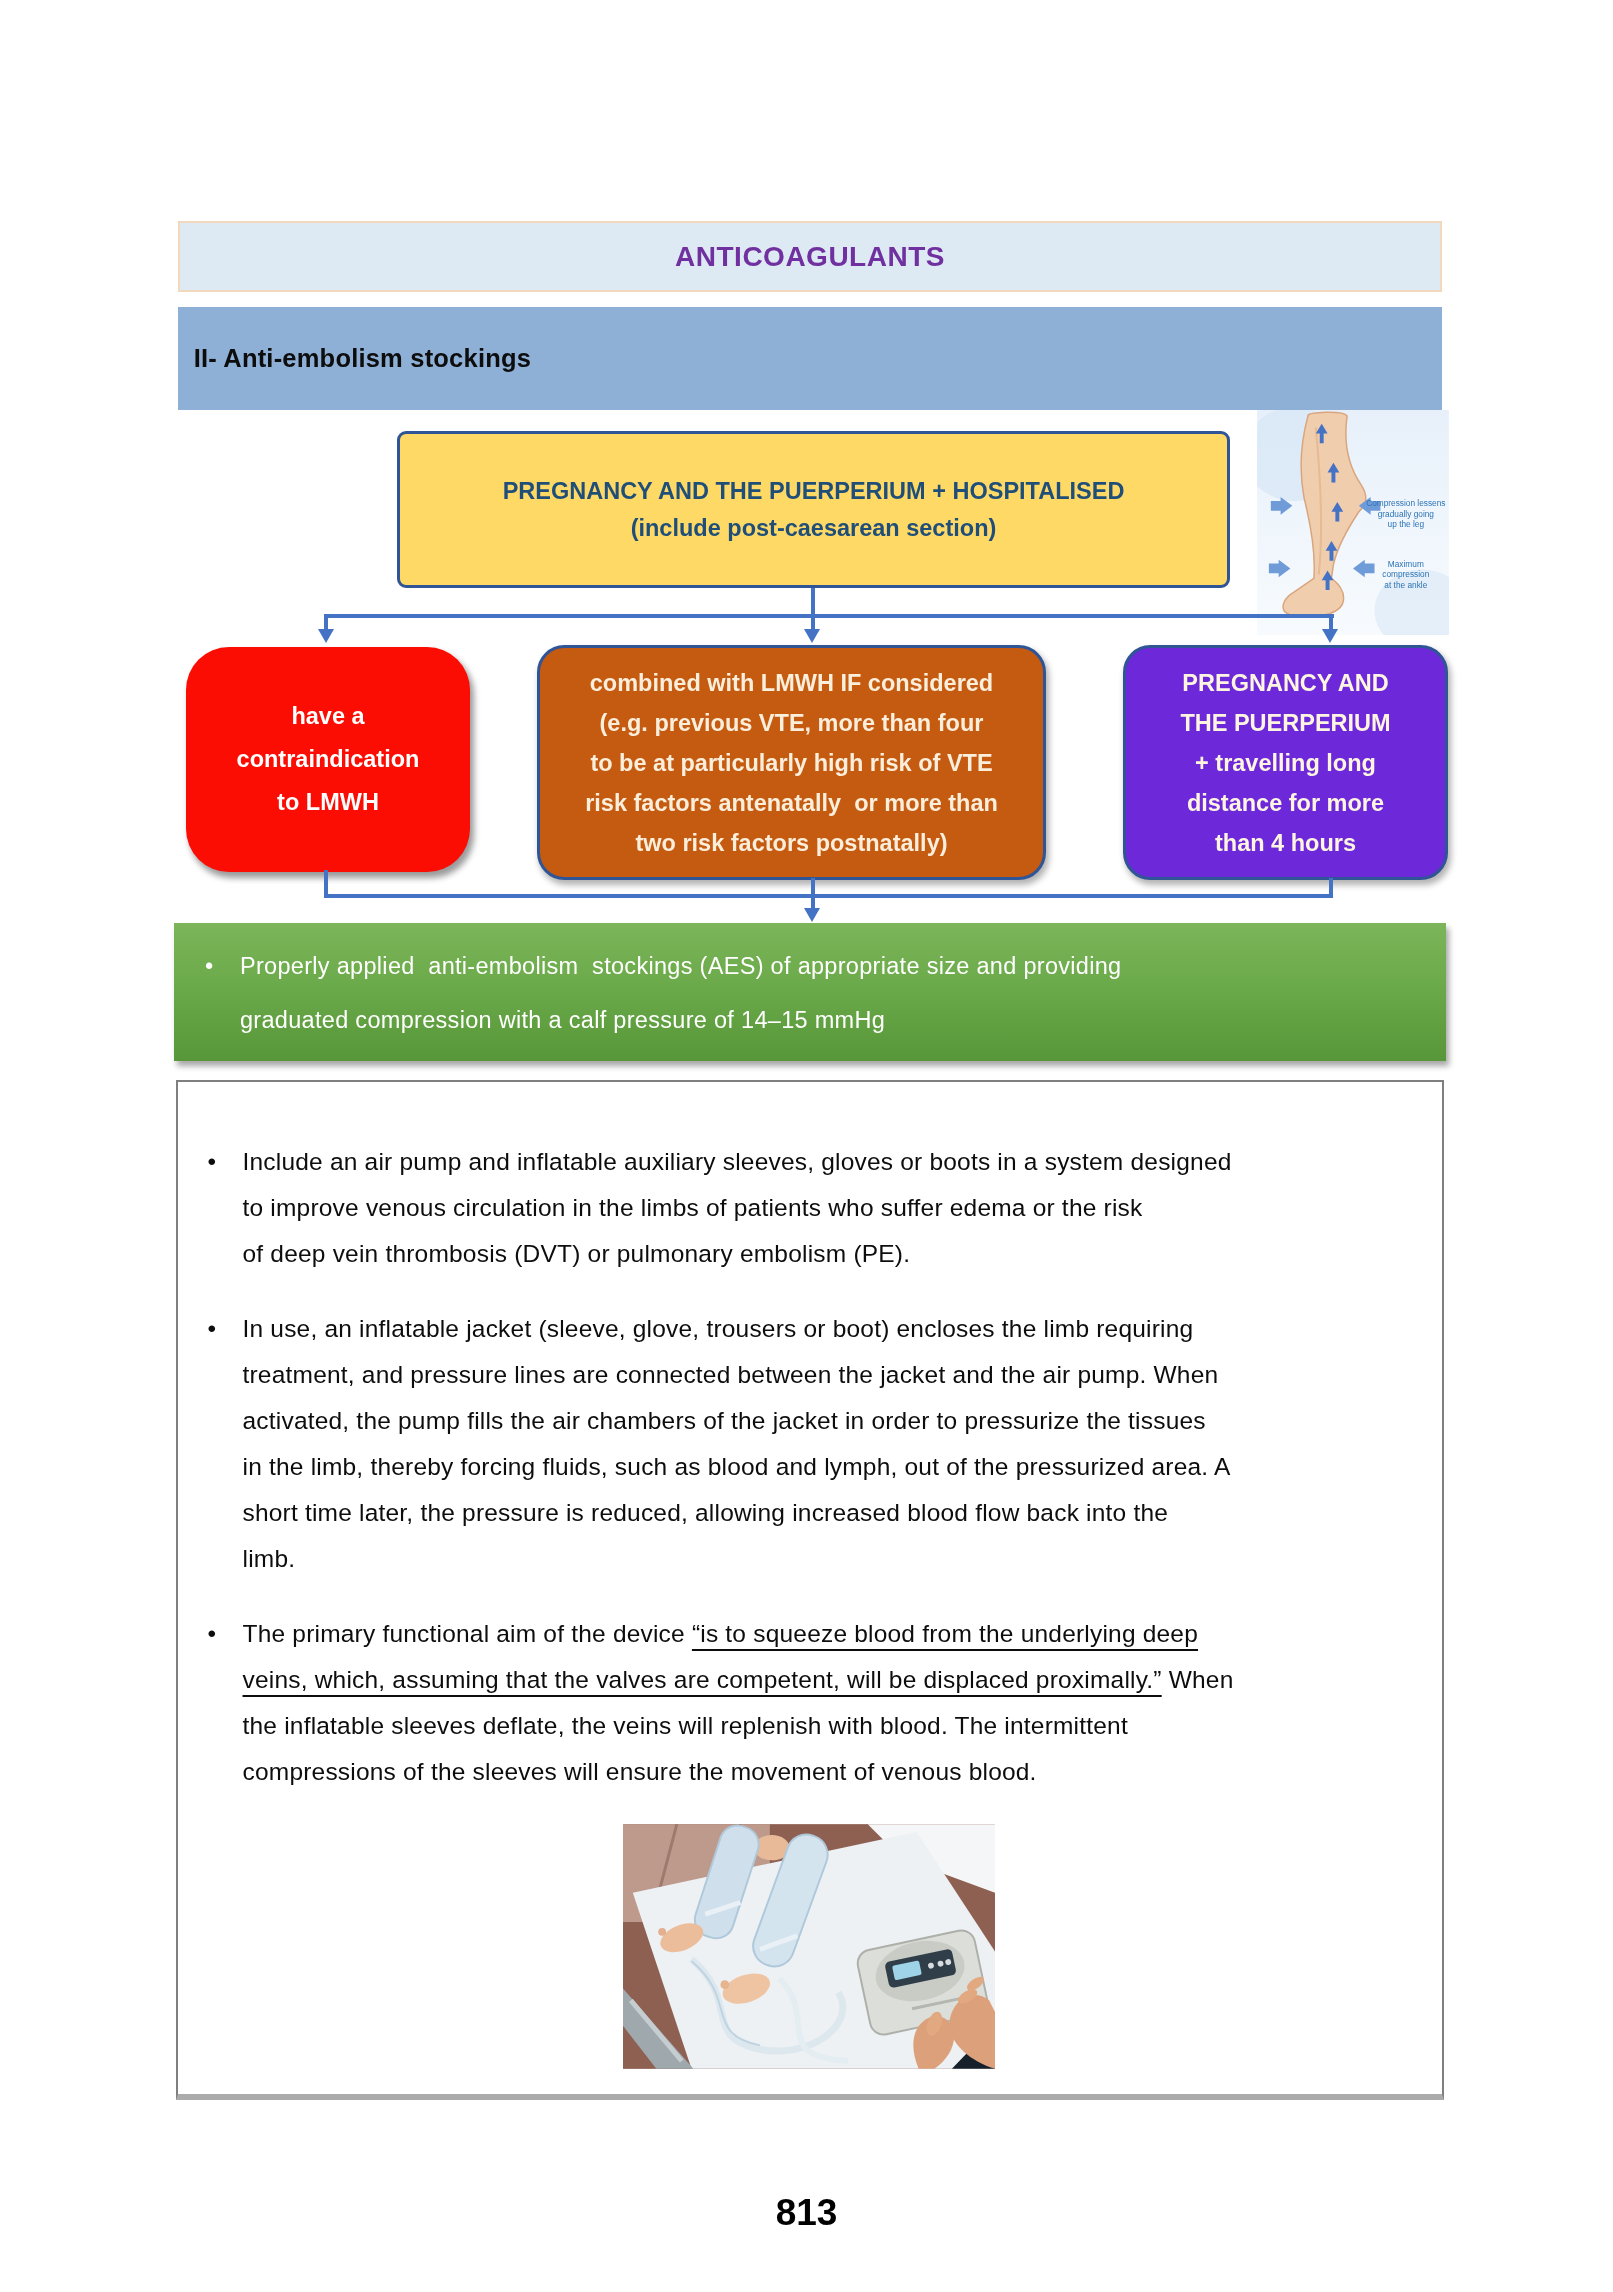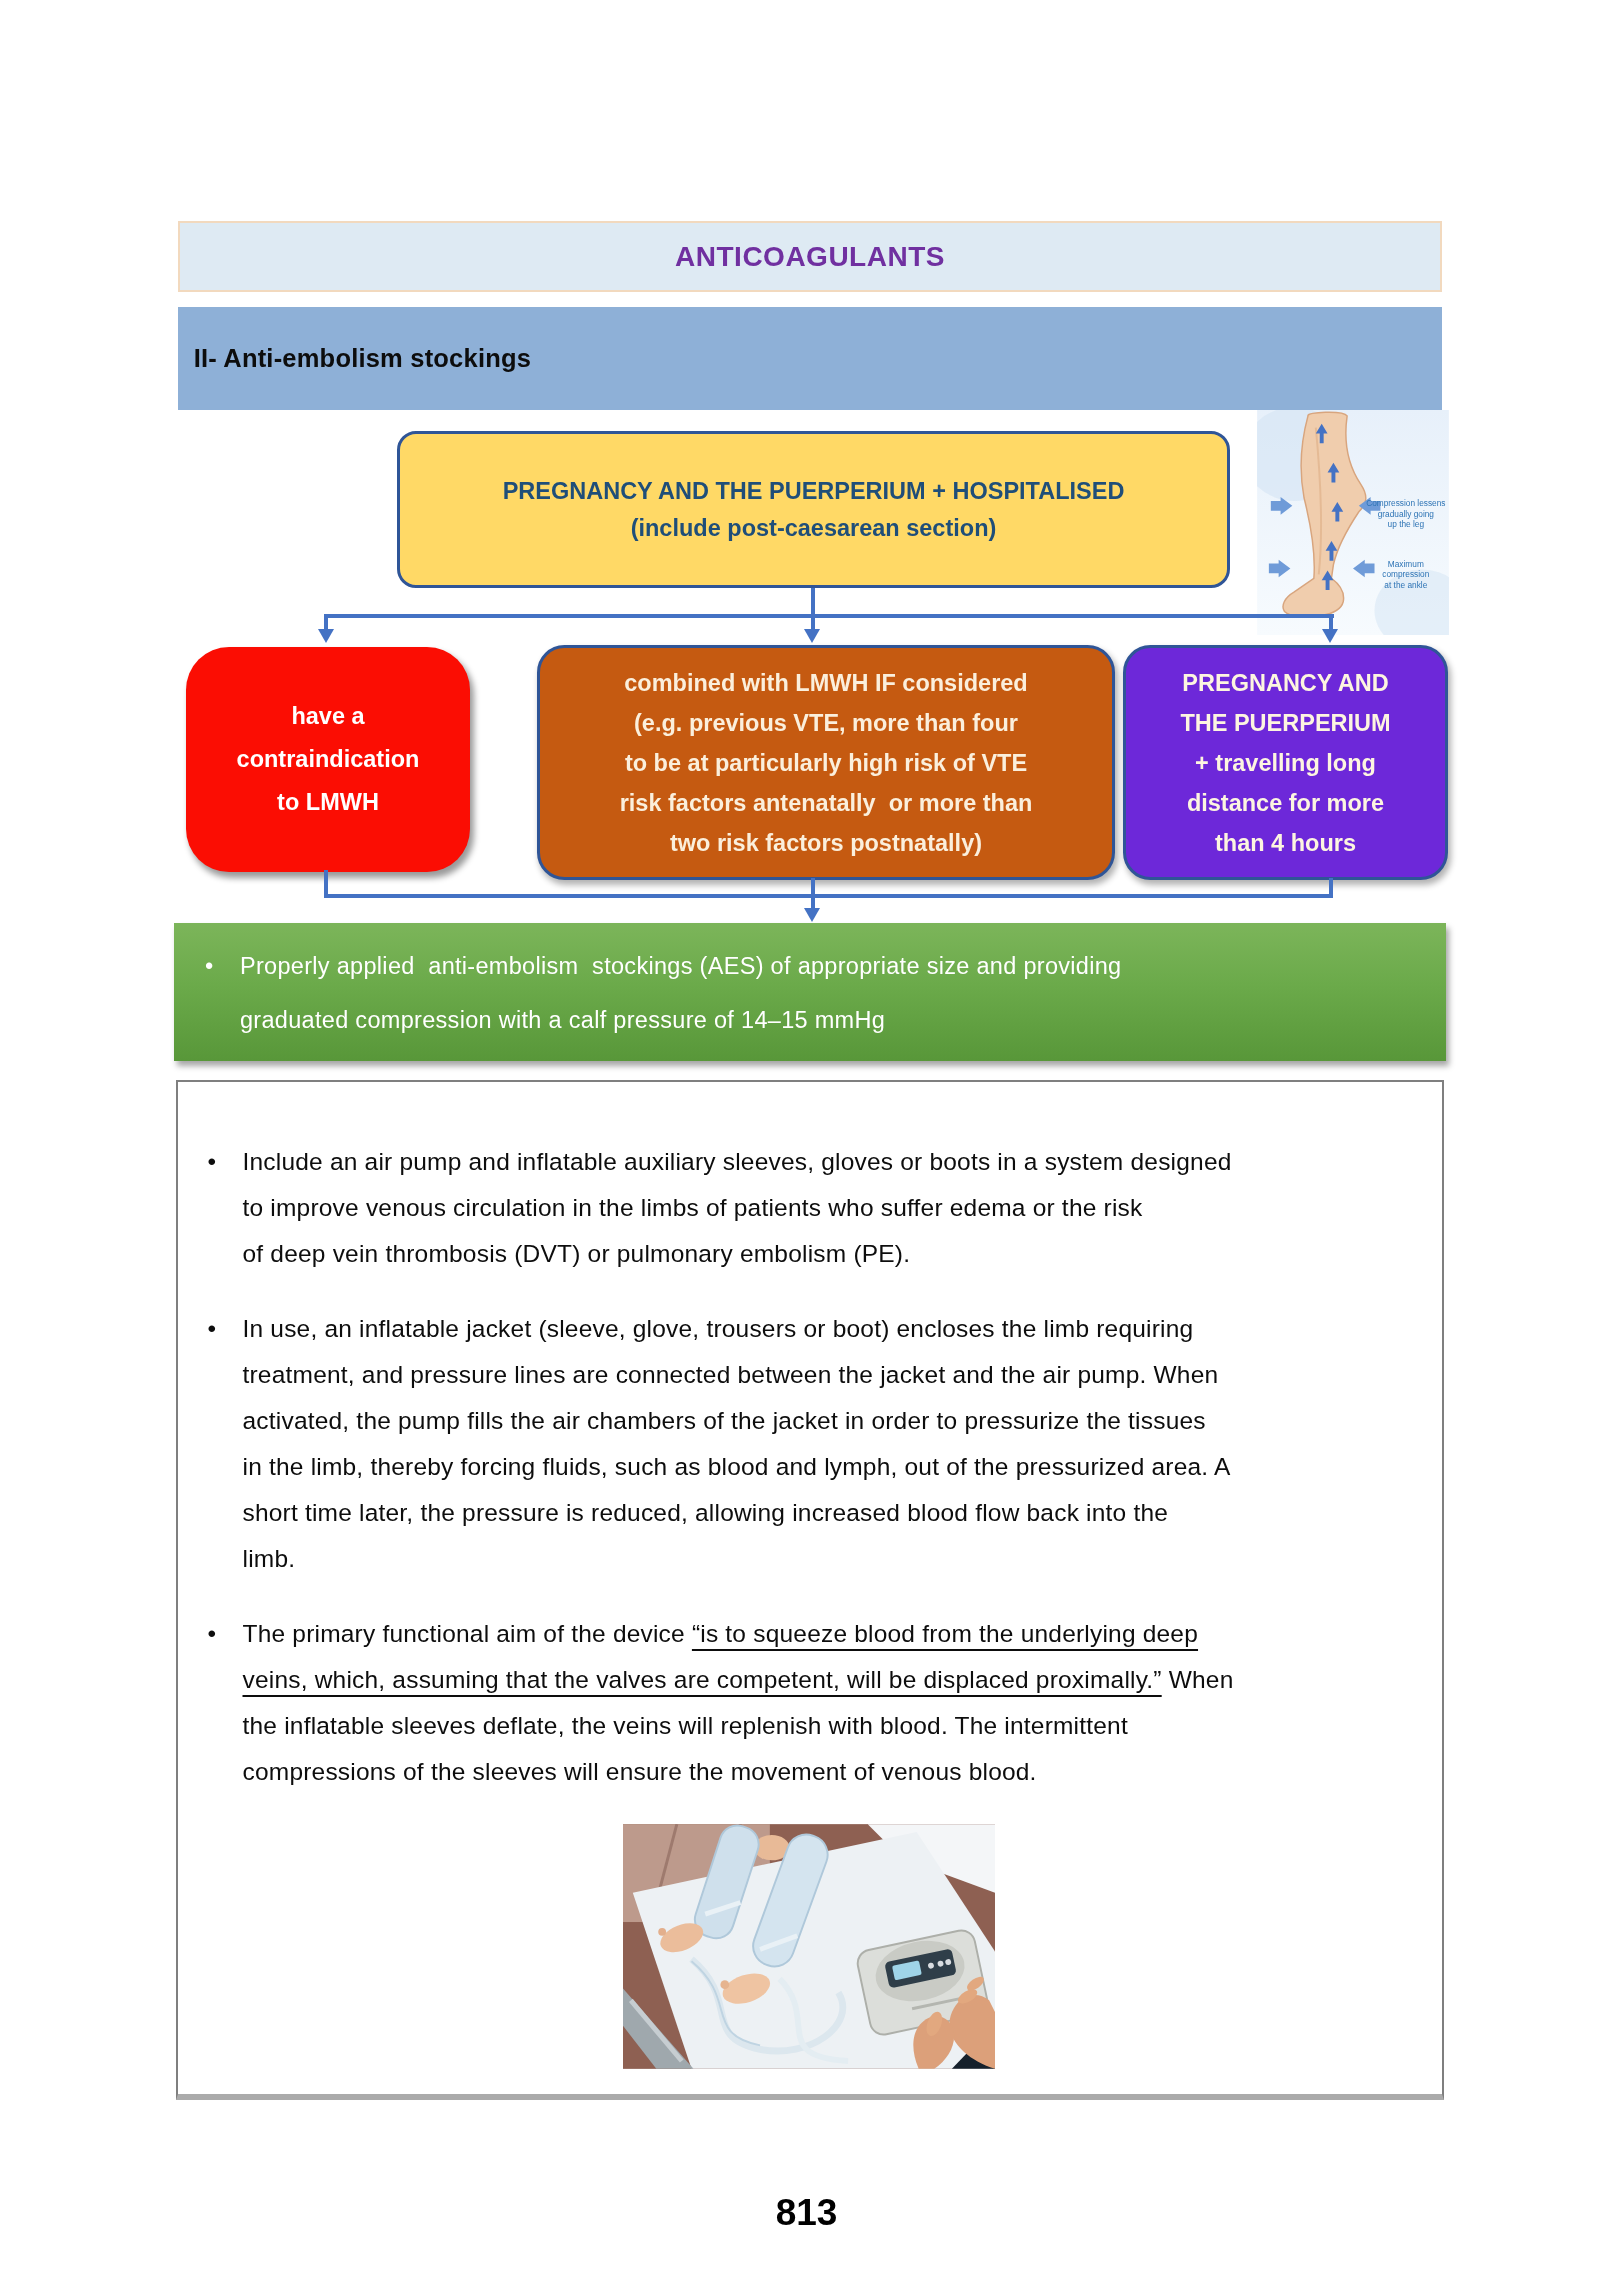--- a/index.html
+++ b/index.html
@@ -15,21 +15,21 @@
   }
   .header-title{color:#7030A0;font-size:28px;font-weight:bold;letter-spacing:0.5px;}
   .bar-ii{
     position:absolute;left:178px;top:307px;width:1264px;height:103px;
     background:#8EB0D7;display:flex;align-items:center;box-sizing:border-box;padding-left:15.7px;
   }
   .bar-ii-title{color:#0d0d0d;font-size:25.5px;font-weight:bold;letter-spacing:0.2px;}
   
   .top-box{
     position:absolute;left:397px;top:431px;width:833px;height:157px;box-sizing:border-box;
-    background:#FFD966;border:3.9px solid #2F5597;border-radius:19px;
+    background:#FFD966;border:3.9px solid #2F5597;border-radius:9px;
     display:flex;flex-direction:column;align-items:center;justify-content:center;
     color:#1F4E79;font-size:23.5px;font-weight:bold;line-height:37px;text-align:center;
   }
   .leg-illu{position:absolute;left:1257px;top:410px;width:192px;height:225px;}
   .conn{position:absolute;background:#4472C4;}
   .arrowhead{
     position:absolute;width:0;height:0;
     border-left:8.8px solid transparent;border-right:8.8px solid transparent;
     border-top:14.7px solid #4472C4;
   }
@@ -38,21 +38,21 @@
     display:flex;flex-direction:column;align-items:center;justify-content:center;
     text-align:center;font-weight:bold;font-size:23.5px;line-height:40px;
   }
   .branch .line{white-space:pre-wrap;}
   .box-red{
     left:186px;top:647px;width:284px;height:225px;background:#FB0D03;
     border-radius:43px;color:#FFFFFF;line-height:43px;
     box-shadow:3.9px 5.9px 6.9px rgba(0,0,0,.4);
   }
   .box-orange{
-    left:537px;top:645px;width:578px;height:235px;background:#C55A11;
+    left:537px;top:645px;width:509px;height:235px;background:#C55A11;
     border:3.9px solid #2F5597;color:#FBEFDC;box-shadow:2.9px 4.9px 5.9px rgba(0,0,0,.3);
   }
   .box-gold{
     left:1123px;top:645px;width:325px;height:235px;background:#6d28d9;
     border:3.9px solid #2F5597;color:#FDF5E0;box-shadow:2.9px 4.9px 5.9px rgba(0,0,0,.3);
   }
   .green-box{
     position:absolute;left:174px;top:923px;width:1272px;height:138px;box-sizing:border-box;
     background:linear-gradient(180deg,#7CB55A 0%,#6BAA4A 45%,#589739 100%);
     color:#ffffff;font-size:23.5px;line-height:54px;letter-spacing:0.3px;

